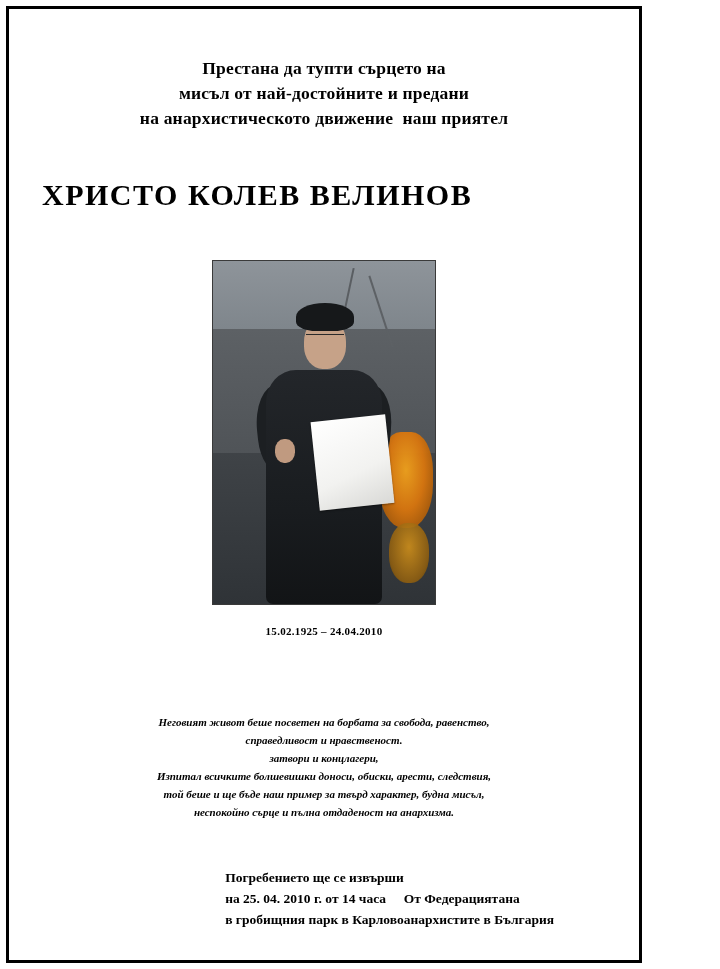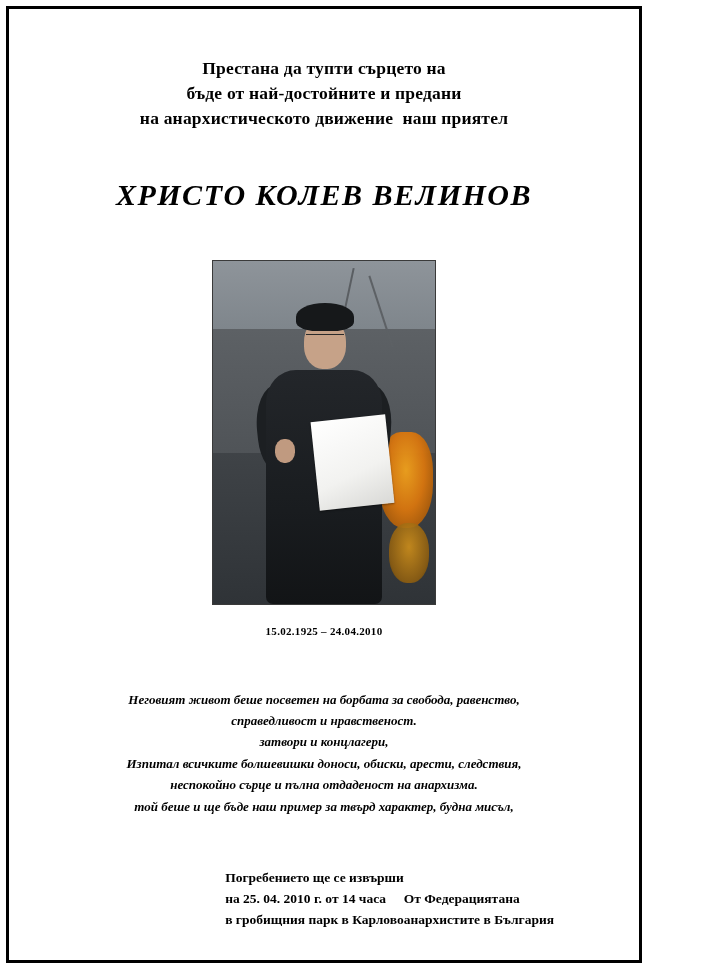--- a/index.html
+++ b/index.html
@@ -45,26 +45,24 @@
     font-weight: bold;
     font-size: 17.5px;
     line-height: 1.42;
     letter-spacing: 0.2px;
     margin-top: 18px;
   }
   .headline div {
     white-space: pre;
   }
   .name {
-    text-align: center;
     font-weight: bold;
     font-size: 30px;
     letter-spacing: 1.5px;
     margin-top: 47px;
-    font-style: italic;
   }
   .photo-wrap {
     margin-top: 48px;
     display: flex;
     justify-content: center;
   }
   .photo {
     position: relative;
     width: 222px;
     height: 343px;
@@ -201,25 +199,25 @@
     border-radius: 45%;
   }
   .date {
     text-align: center;
     font-size: 11px;
     font-weight: bold;
     margin-top: 20px;
     letter-spacing: 0.3px;
   }
   .eulogy {
-    margin-top: 52px;
+    margin-top: 76px;
     text-align: center;
     font-style: italic;
     font-weight: bold;
-    font-size: 13px;
+    font-size: 11px;
     line-height: 1.65;
     padding: 0 36px;
   }
   .eulogy div {
     white-space: pre;
   }
   .footer {
     margin-top: auto;
     display: flex;
     justify-content: flex-end;
@@ -237,21 +235,21 @@
 </style>
 </head>
 <body>
 
 <div class="page">
   <div class="border-outer"></div>
   <div class="content">
 
     <div class="headline">
       <div>Престана да тупти сърцето на</div>
-      <div>бъде от най-достойните и предани</div>
+      <div>мисъл от най-достойните и предани</div>
       <div>на анархистическото движение  наш приятел</div>
     </div>
 
     <div class="name">ХРИСТО  КОЛЕВ  ВЕЛИНОВ</div>
 
     <div class="photo-wrap">
       <div class="photo">
         <div class="ph-sky"></div>
         <div class="ph-wall"></div>
         <div class="ph-wall2"></div>
@@ -270,22 +268,22 @@
       </div>
     </div>
 
     <div class="date">15.02.1925 – 24.04.2010</div>
 
     <div class="eulogy">
       <div>Неговият живот беше посветен на борбата за свобода, равенство,</div>
       <div>справедливост и нравственост.</div>
       <div>затвори и концлагери,</div>
       <div>Изпитал всичките болшевишки доноси, обиски, арести, следствия,</div>
+      <div>той беше и ще бъде наш пример за твърд характер, будна мисъл,</div>
       <div>неспокойно сърце и пълна отдаденост на анархизма.</div>
-      <div>той беше и ще бъде наш пример за твърд характер, будна мисъл,</div>
     </div>
 
     <div class="footer">
       <div class="col left">Погребението ще се извърши
 на 25. 04. 2010 г. от 14 часа
 в гробищния парк в Карлово</div>
       <div class="col right">От Федерациятана
 анархистите в България</div>
     </div>
 

